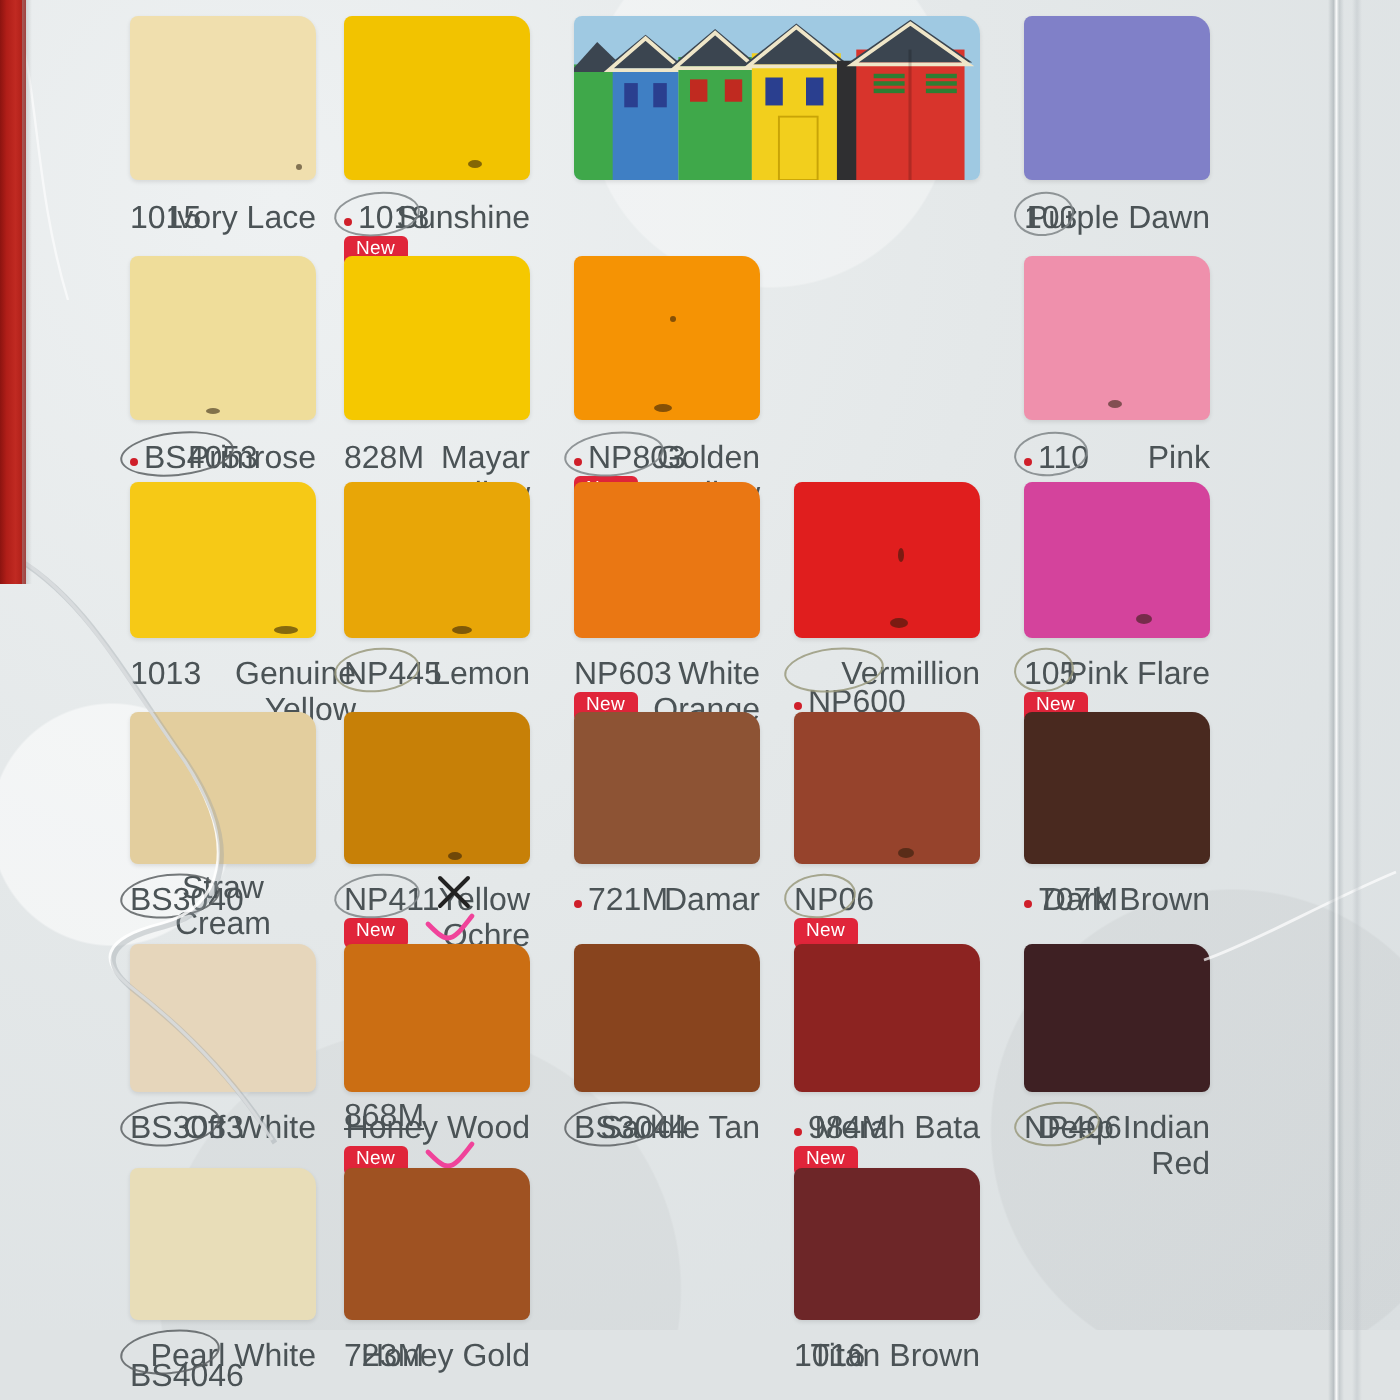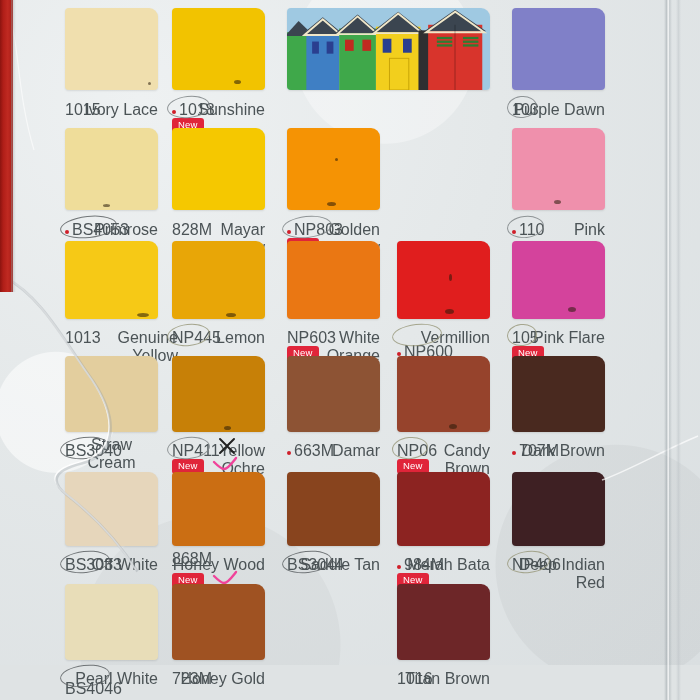--- a/index.html
+++ b/index.html
@@ -246,27 +246,26 @@
         <div class="pen-x" style="left: 44.64px; top: 80px;"><svg width="20" height="20">
             <path d="M3 3 L17 17 M17 3 L3 17" stroke="#222" stroke-width="2" fill="none" stroke-linecap="round"></path>
           </svg></div>
         <div class="pen-check" style="left: 40px; top: 100px;"><svg width="26" height="18">
             <path d="M2 6 C 6 10, 9 13, 12 13 C 16 13, 20 7, 24 2" stroke="#f0439a" stroke-width="2.4" fill="none" stroke-linecap="round"></path>
           </svg></div>
         <div class="blemish" style="left: 52px; top: 70px; width: 7px; height: 4px;"></div>
       </div>
       <div class="cell" style="left: 287px; top: 356px; width: 93px; height: 104px;">
         <div class="swatch" style="width: 93px; height: 76px; background: rgb(141, 83, 52);"></div>
-        <span class="code" style="top: 86px;"><span class="dot"></span><span>663M</span></span>
+        <span class="code" style="top: 86px;"><span class="dot"></span><span>721M</span></span>
         <span class="name" style="top: 86px;">Damar</span>
       </div>
       <div class="cell" style="left: 397px; top: 356px; width: 93px; height: 104px;">
         <div class="swatch" style="width: 93px; height: 76px; background: rgb(150, 67, 44);"></div>
         <span class="code" style="top: 86px;"><span>NP06</span></span>
-        <span class="name" style="top: 86px;">Candy Brown</span>
         <span class="badge-new" style="left: 0px; top: 103px;">New</span>
         <div class="ring olive" style="width: 34.4px; height: 20px; left: -5px; top: 81px;"></div>
         <div class="blemish" style="left: 52px; top: 68px; width: 8px; height: 5px;"></div>
       </div>
       <div class="cell" style="left: 512px; top: 356px; width: 93px; height: 104px;">
         <div class="swatch" style="width: 93px; height: 76px; background: rgb(73, 41, 31);"></div>
         <span class="code" style="top: 86px;"><span class="dot"></span><span>707M</span></span>
         <span class="name" style="top: 86px;">Dark Brown</span>
       </div>
       <div class="cell" style="left: 65px; top: 472px; width: 93px; height: 102px;">

